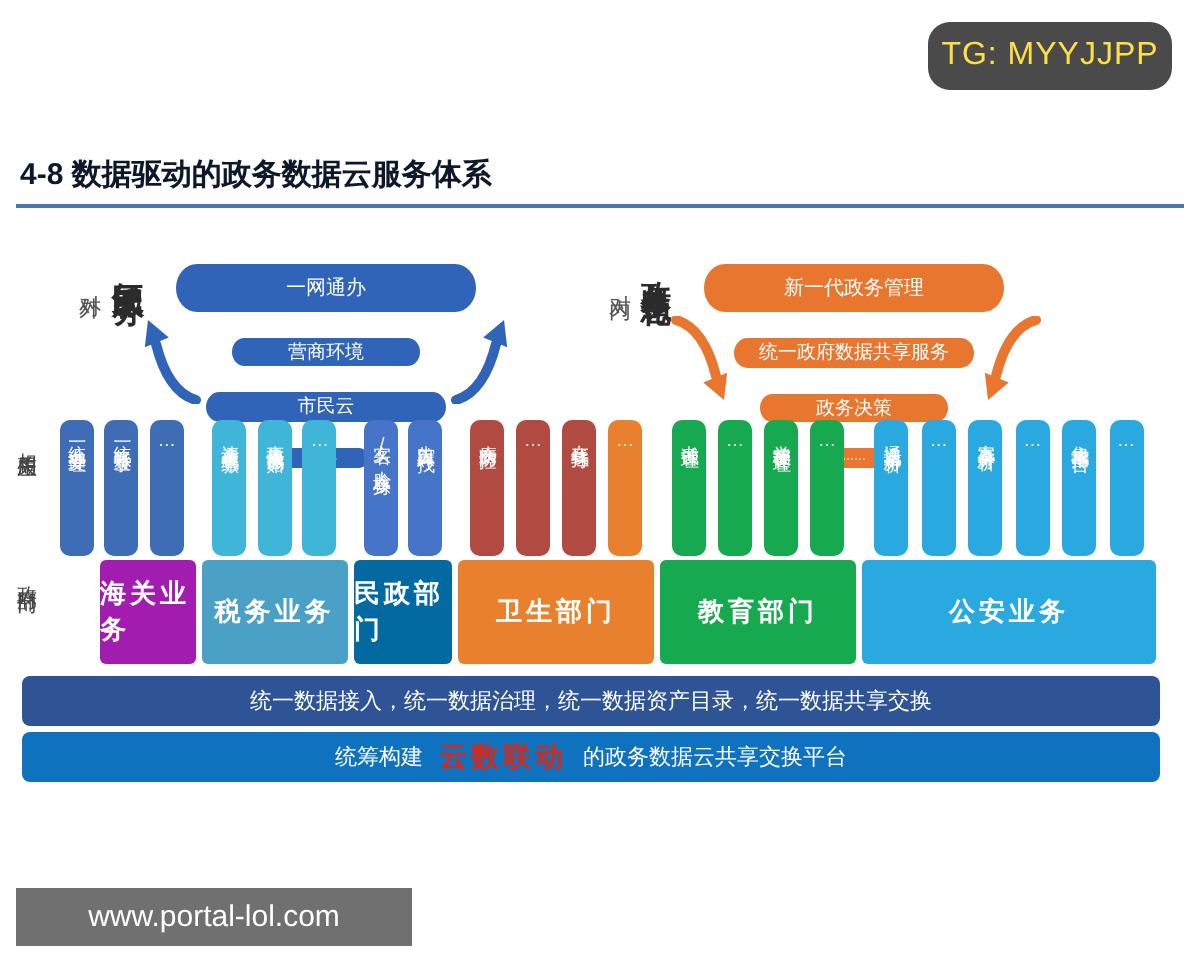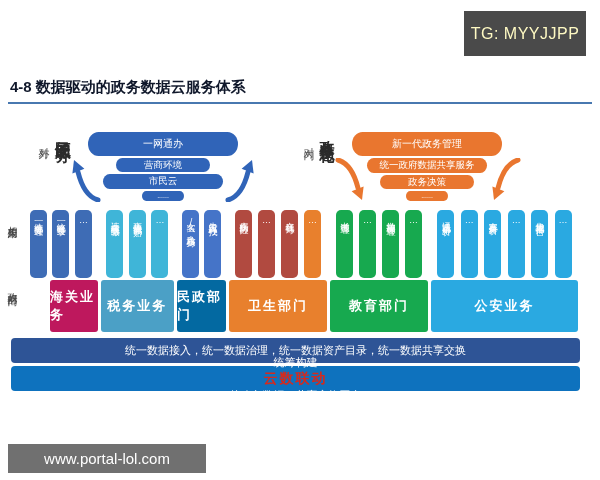--- a/index.html
+++ b/index.html
@@ -1,33 +1,33 @@
 <!DOCTYPE html>
 <html><head>
 <meta charset="utf-8">
 <style>
   html,body{margin:0;padding:0;background:#fff;}
   #stage{position:relative;width:600px;height:480px;background:#ffffff;overflow:hidden;
          font-family:"Liberation Sans","DejaVu Sans",sans-serif;}
   
-  .tg-badge{position:absolute;left:464px;top:11px;width:122px;height:45px;
+  .tg-badge{position:absolute;left:464px;top:11px;width:122px;height:34px;
             display:flex;align-items:center;justify-content:center;
-            color:#fef9c3;font-size:16px;letter-spacing:.5px;}
+            color:#fde047;font-size:16px;letter-spacing:.5px;border-radius:11px;}
   .site-badge{position:absolute;left:8px;top:444px;width:198px;height:29px;
             display:flex;align-items:center;justify-content:center;
             color:#fff;font-size:15px;}
   
   .title{position:absolute;left:10px;top:78px;font-size:15px;font-weight:bold;}
   .title-rule{position:absolute;left:8px;right:8px;top:102px;height:2px;}
   
   .vlabel{writing-mode:vertical-rl;text-orientation:upright;}
   .side-label{position:absolute;top:138px;font-size:11px;color:#555;letter-spacing:2px;}
   .group-label{position:absolute;top:128px;font-size:16px;font-weight:bold;color:#2b2b2b;letter-spacing:2px;}
   .funnel{position:absolute;top:132px;width:150px;display:flex;flex-direction:column;align-items:center;}
-  .tier{display:flex;align-items:center;justify-content:center;color:#fff;margin-bottom:2px;}
+  .tier{display:flex;align-items:center;justify-content:center;color:#fff;margin-bottom:13px;}
   .tier.t0{width:100%;height:24px;border-radius:14px/16px;font-size:10px;}
   .tier.t1{width:80%;height:15px;border-radius:9px/10px;font-size:9.5px;}
   .tier.t2{width:63%;height:14px;border-radius:8px/9px;font-size:9.5px;}
   .tier.t3{width:28%;height:10px;border-radius:6px/7px;font-size:7px;line-height:10px;}
   .arrow{position:absolute;width:36px;height:44px;}
   .arrow path{fill:none;stroke-width:5;stroke-linecap:round;}
   
   .row-label{position:absolute;left:5px;font-size:10px;color:#444;letter-spacing:1px;}
   .matrix{position:absolute;left:24px;right:22px;top:210px;display:flex;gap:3px;}
   .group{display:flex;flex-direction:column;}
@@ -95,21 +95,21 @@
         <div class="bar" style="background-color: rgb(62, 108, 181);">
             <span>统一业务受理</span>
           </div>
         <div class="bar" style="background-color: rgb(62, 108, 181);">
             <span>统一账号登录</span>
           </div>
         <div class="bar" style="background-color: rgb(62, 108, 181);">
             <span>…</span>
           </div>
       </div>
-      <div class="base" style="background-color: #be185d; margin-left: 26px;">海关业务</div>
+      <div class="base" style="background-color: #a21caf; margin-left: 26px;">海关业务</div>
     </div>
 
     <div class="group" style="flex:3">
       <div class="bars">
         <div class="bar" style="background-color: rgb(63, 181, 216);">
             <span>违章在线查缴</span>
           </div>
         <div class="bar" style="background-color: rgb(63, 181, 216);">
             <span>事故快撤易赔</span>
           </div>
@@ -188,21 +188,21 @@
         <div class="bar" style="background-color: rgb(42, 169, 225);">
             <span>…</span>
           </div>
       </div>
       <div class="base" style="background-color: rgb(42, 169, 225);">公安业务</div>
     </div>
 
   </div>
 
   <div class="fbar" style="top: 338px; background-color: rgb(46, 84, 150);">统一数据接入，统一数据治理，统一数据资产目录，统一数据共享交换</div>
-  <div class="fbar" style="top: 366px; background-color: rgb(14, 114, 190); flex-direction: column;">
+  <div class="fbar" style="top: 366px; background-color: rgb(14, 114, 190);">
     <span>统筹构建</span>
     <span class="hl" style="color: rgb(212, 42, 30);">云数联动</span>
     <span>的政务数据云共享交换平台</span>
   </div>
 
   <div class="site-badge" style="background-color: rgb(112, 112, 112);">www.portal-lol.com</div>
 
 </div>
 
 </body></html>

